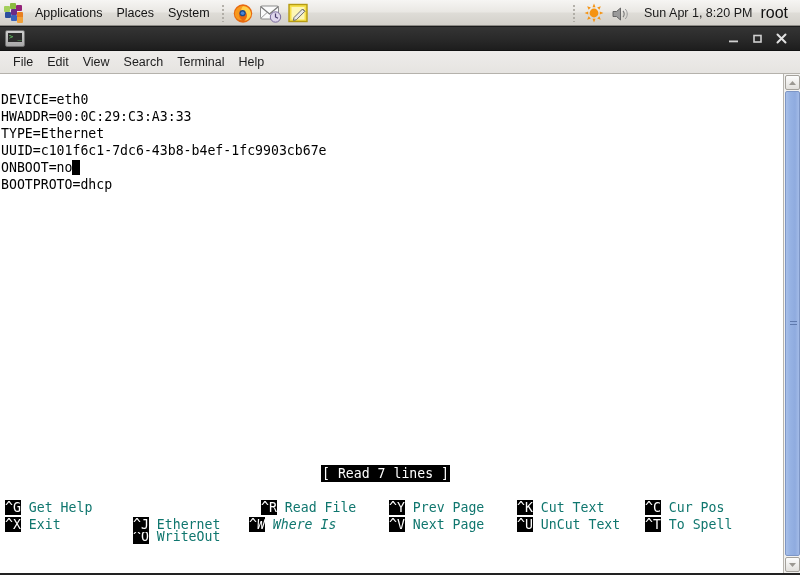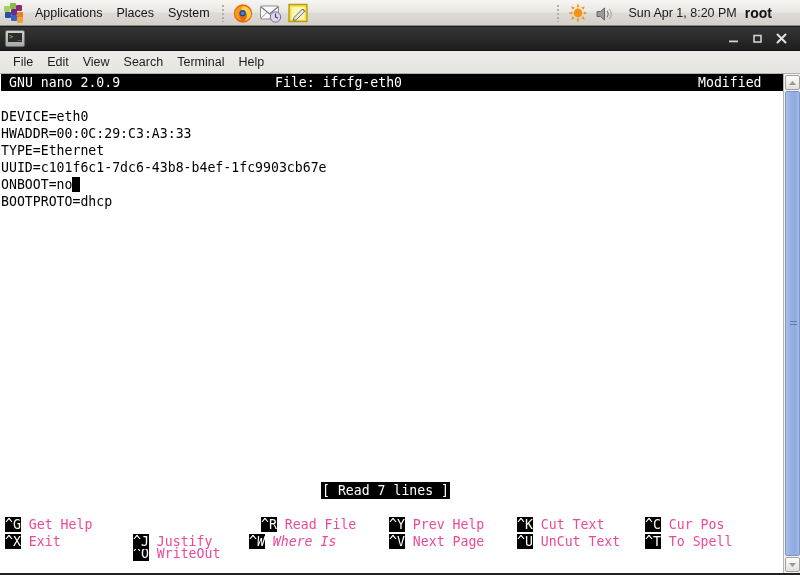--- a/index.html
+++ b/index.html
@@ -19,41 +19,41 @@
   #panel {
     position: absolute; top: 0; left: 0;
     width: 800px; height: 26px;
     background: linear-gradient(to bottom, #f6f5f3 0%, #e9e7e3 48%, #dedcd7 52%, #d3d0ca 100%);
     border-bottom: 1px solid #8d8b86;
     display: flex; align-items: center;
     font-size: 12.5px; color: #1a1a1a;
     box-sizing: border-box;
   }
   .panel-left { display: flex; align-items: center; height: 26px; }
-  .panel-right { margin-left: auto; display: flex; align-items: center; height: 26px; padding-right: 24px; }
+  .panel-right { margin-left: auto; display: flex; align-items: center; height: 26px; padding-right: 8px; }
 
   .distro-logo {
     width: 22px; height: 20px; margin: 0 3px 0 3px;
     position: relative;
   }
   .distro-logo i {
     position: absolute; display: block; width: 6px; height: 6px; border-radius: 1px;
   }
   .menu-word {
     padding: 3px 7px; border-radius: 2px; cursor: default;
     font-size: 12.5px; color: #141414; white-space: nowrap;
   }
   .panel-sep {
     width: 2px; height: 18px; margin: 0 5px;
     background-image: radial-gradient(#a9a69f 45%, transparent 46%);
     background-size: 2px 4px; opacity: .85;
   }
   .launcher { width: 26px; height: 22px; margin: 0 1px; position: relative; cursor: default; }
   .clock { font-size: 12.5px; color: #1a1a1a; padding: 0 8px; white-space: nowrap; }
-  .userlabel { font-size: 14px; font-weight: bold; color: #101010; padding-right: 4px; }
+  .userlabel { font-size: 16px; font-weight: normal; color: #101010; padding-right: 4px; }
 
   
   #window {
     position: absolute; left: 0; top: 27px;
     width: 800px; height: 548px;
     background: #222;
   }
   #titlebar {
     position: relative;
     height: 24px; width: 800px;
@@ -142,21 +142,21 @@
   }
   .status-row { height: 17px; line-height: 17px; position: relative; }
   .status-msg {
     position: absolute; left: 320px; top: 0;
     background: #000; color: #fff; white-space: pre;
     padding: 0 1px;
   }
   .short-row { height: 17px; line-height: 17px; position: relative; white-space: pre; }
   .short-item { position: absolute; top: 0; white-space: pre; }
   .key { background: #000000; color: #ffffff; }
-  .lbl { color: #ec4899; }
+  .lbl { color: #0f766e; }
 
   
   #scroll {
     width: 17px; height: 499px;
     background: #f3f2f0;
     border-left: 1px solid #b7b4ae;
     box-sizing: border-box;
     display: flex; flex-direction: column; align-items: center;
     position: relative;
   }
@@ -299,25 +299,20 @@
       <div class="mi">Edit</div>
       <div class="mi">View</div>
       <div class="mi">Search</div>
       <div class="mi">Terminal</div>
       <div class="mi">Help</div>
     </div>
 
     <div id="termwrap">
       <div id="term">
 
-        <div class="nano-bar">
-          <span class="seg" style="left:8px;">GNU nano 2.0.9</span>
-          <span class="seg" style="left:274px;">File: ifcfg-eth0</span>
-          <span class="seg" style="left:697px;">Modified</span>
-        </div>
 
         <div class="blankline"></div>
 
         <div>
           <div class="code-line">DEVICE=eth0</div>
           <div class="code-line">HWADDR=00:0C:29:C3:A3:33</div>
           <div class="code-line">TYPE=Ethernet</div>
           <div class="code-line">UUID=c101f6c1-7dc6-43b8-b4ef-1fc9903cb67e</div>
           <div class="code-line"><span>ONBOOT=no</span><span class="cursor"></span></div>
           <div class="code-line">BOOTPROTO=dhcp</div>
@@ -328,28 +323,28 @@
         <div class="status-row">
           <span class="status-msg">[ Read 7 lines ]</span>
         </div>
 
         <div class="blankline"></div>
 
         <div class="short-row">
           <span class="short-item" style="left:4px;"><span class="key">^G</span><span class="lbl"> Get Help</span></span>
           <span class="short-item" style="left:132px;margin-top:29px;"><span class="key">^O</span><span class="lbl"> WriteOut</span></span>
           <span class="short-item" style="left:260px;"><span class="key">^R</span><span class="lbl"> Read File</span></span>
-          <span class="short-item" style="left:388px;"><span class="key">^Y</span><span class="lbl"> Prev Help</span></span>
+          <span class="short-item" style="left:388px;"><span class="key">^Y</span><span class="lbl"> Prev Page</span></span>
           <span class="short-item" style="left:516px;"><span class="key">^K</span><span class="lbl"> Cut Text</span></span>
           <span class="short-item" style="left:644px;"><span class="key">^C</span><span class="lbl"> Cur Pos</span></span>
         </div>
 
         <div class="short-row">
           <span class="short-item" style="left:4px;"><span class="key">^X</span><span class="lbl"> Exit</span></span>
-          <span class="short-item" style="left:132px;"><span class="key">^J</span><span class="lbl"> Justify</span></span>
+          <span class="short-item" style="left:132px;"><span class="key">^J</span><span class="lbl"> Ethernet</span></span>
           <span class="short-item" style="left:248px;font-style:italic;"><span class="key">^W</span><span class="lbl"> Where Is</span></span>
           <span class="short-item" style="left:388px;"><span class="key">^V</span><span class="lbl"> Next Page</span></span>
           <span class="short-item" style="left:516px;"><span class="key">^U</span><span class="lbl"> UnCut Text</span></span>
           <span class="short-item" style="left:644px;"><span class="key">^T</span><span class="lbl"> To Spell</span></span>
         </div>
 
       </div>
 
       <div id="scroll">
         <div class="sb-btn">

